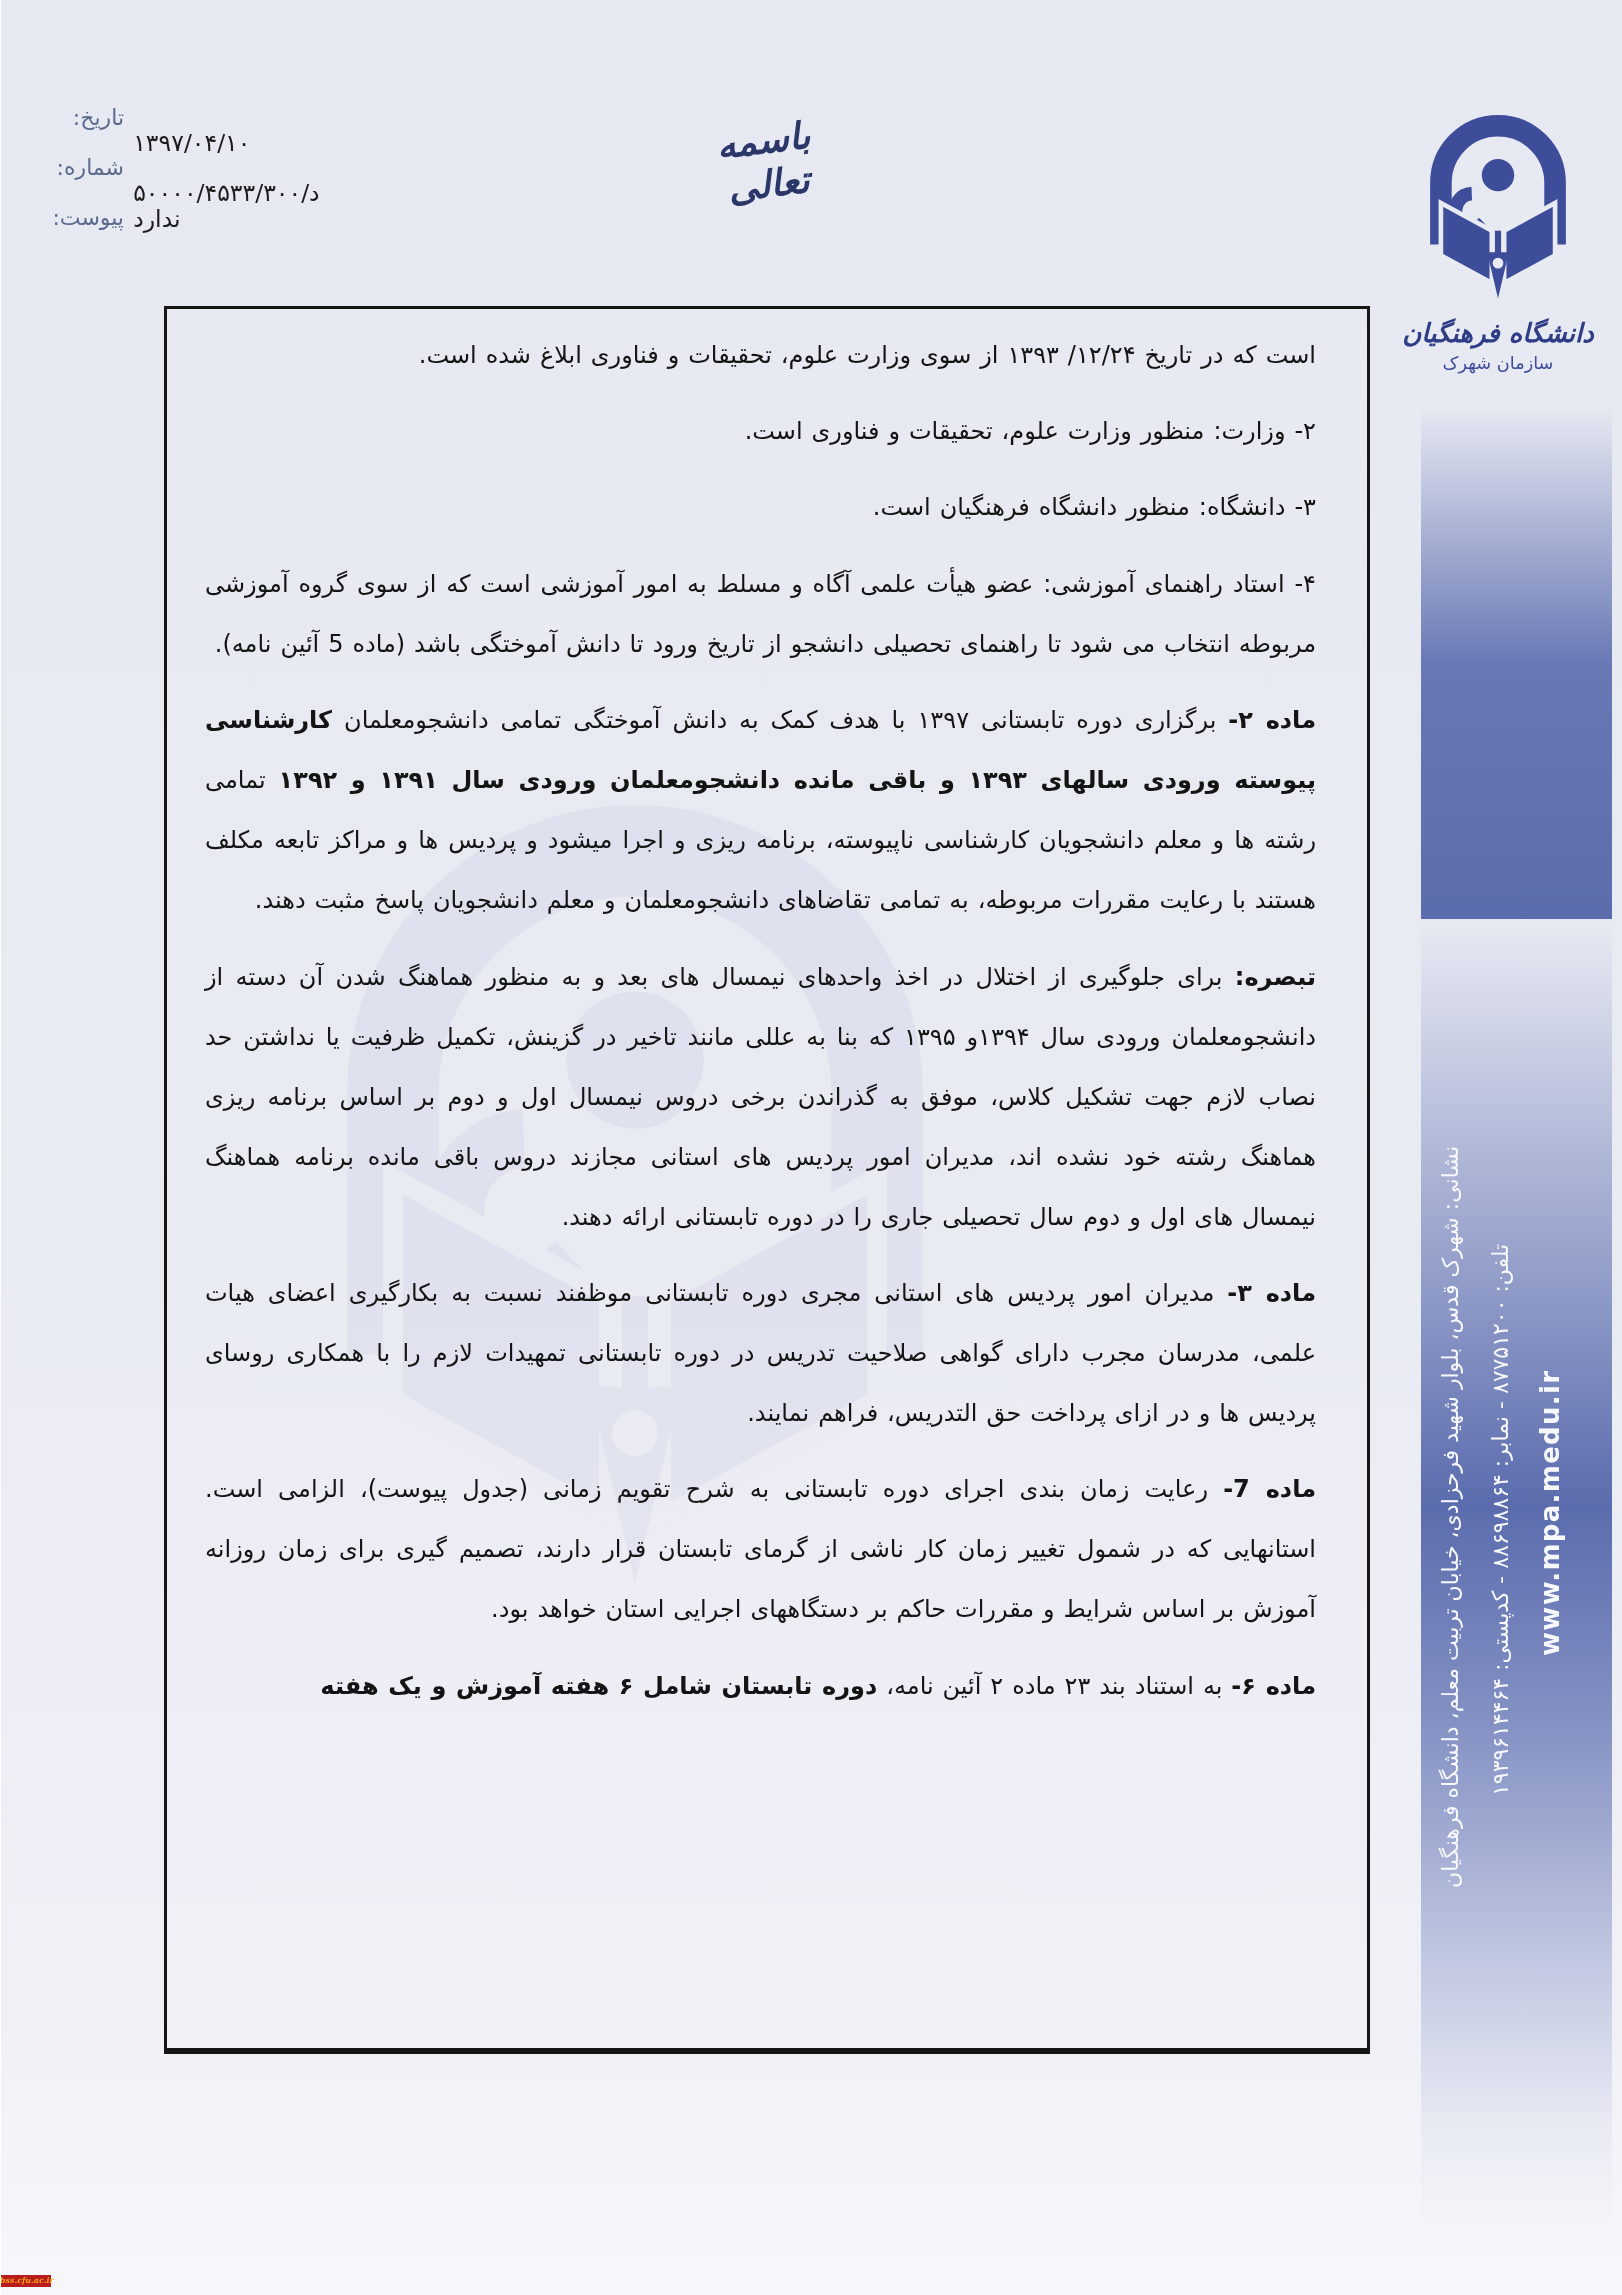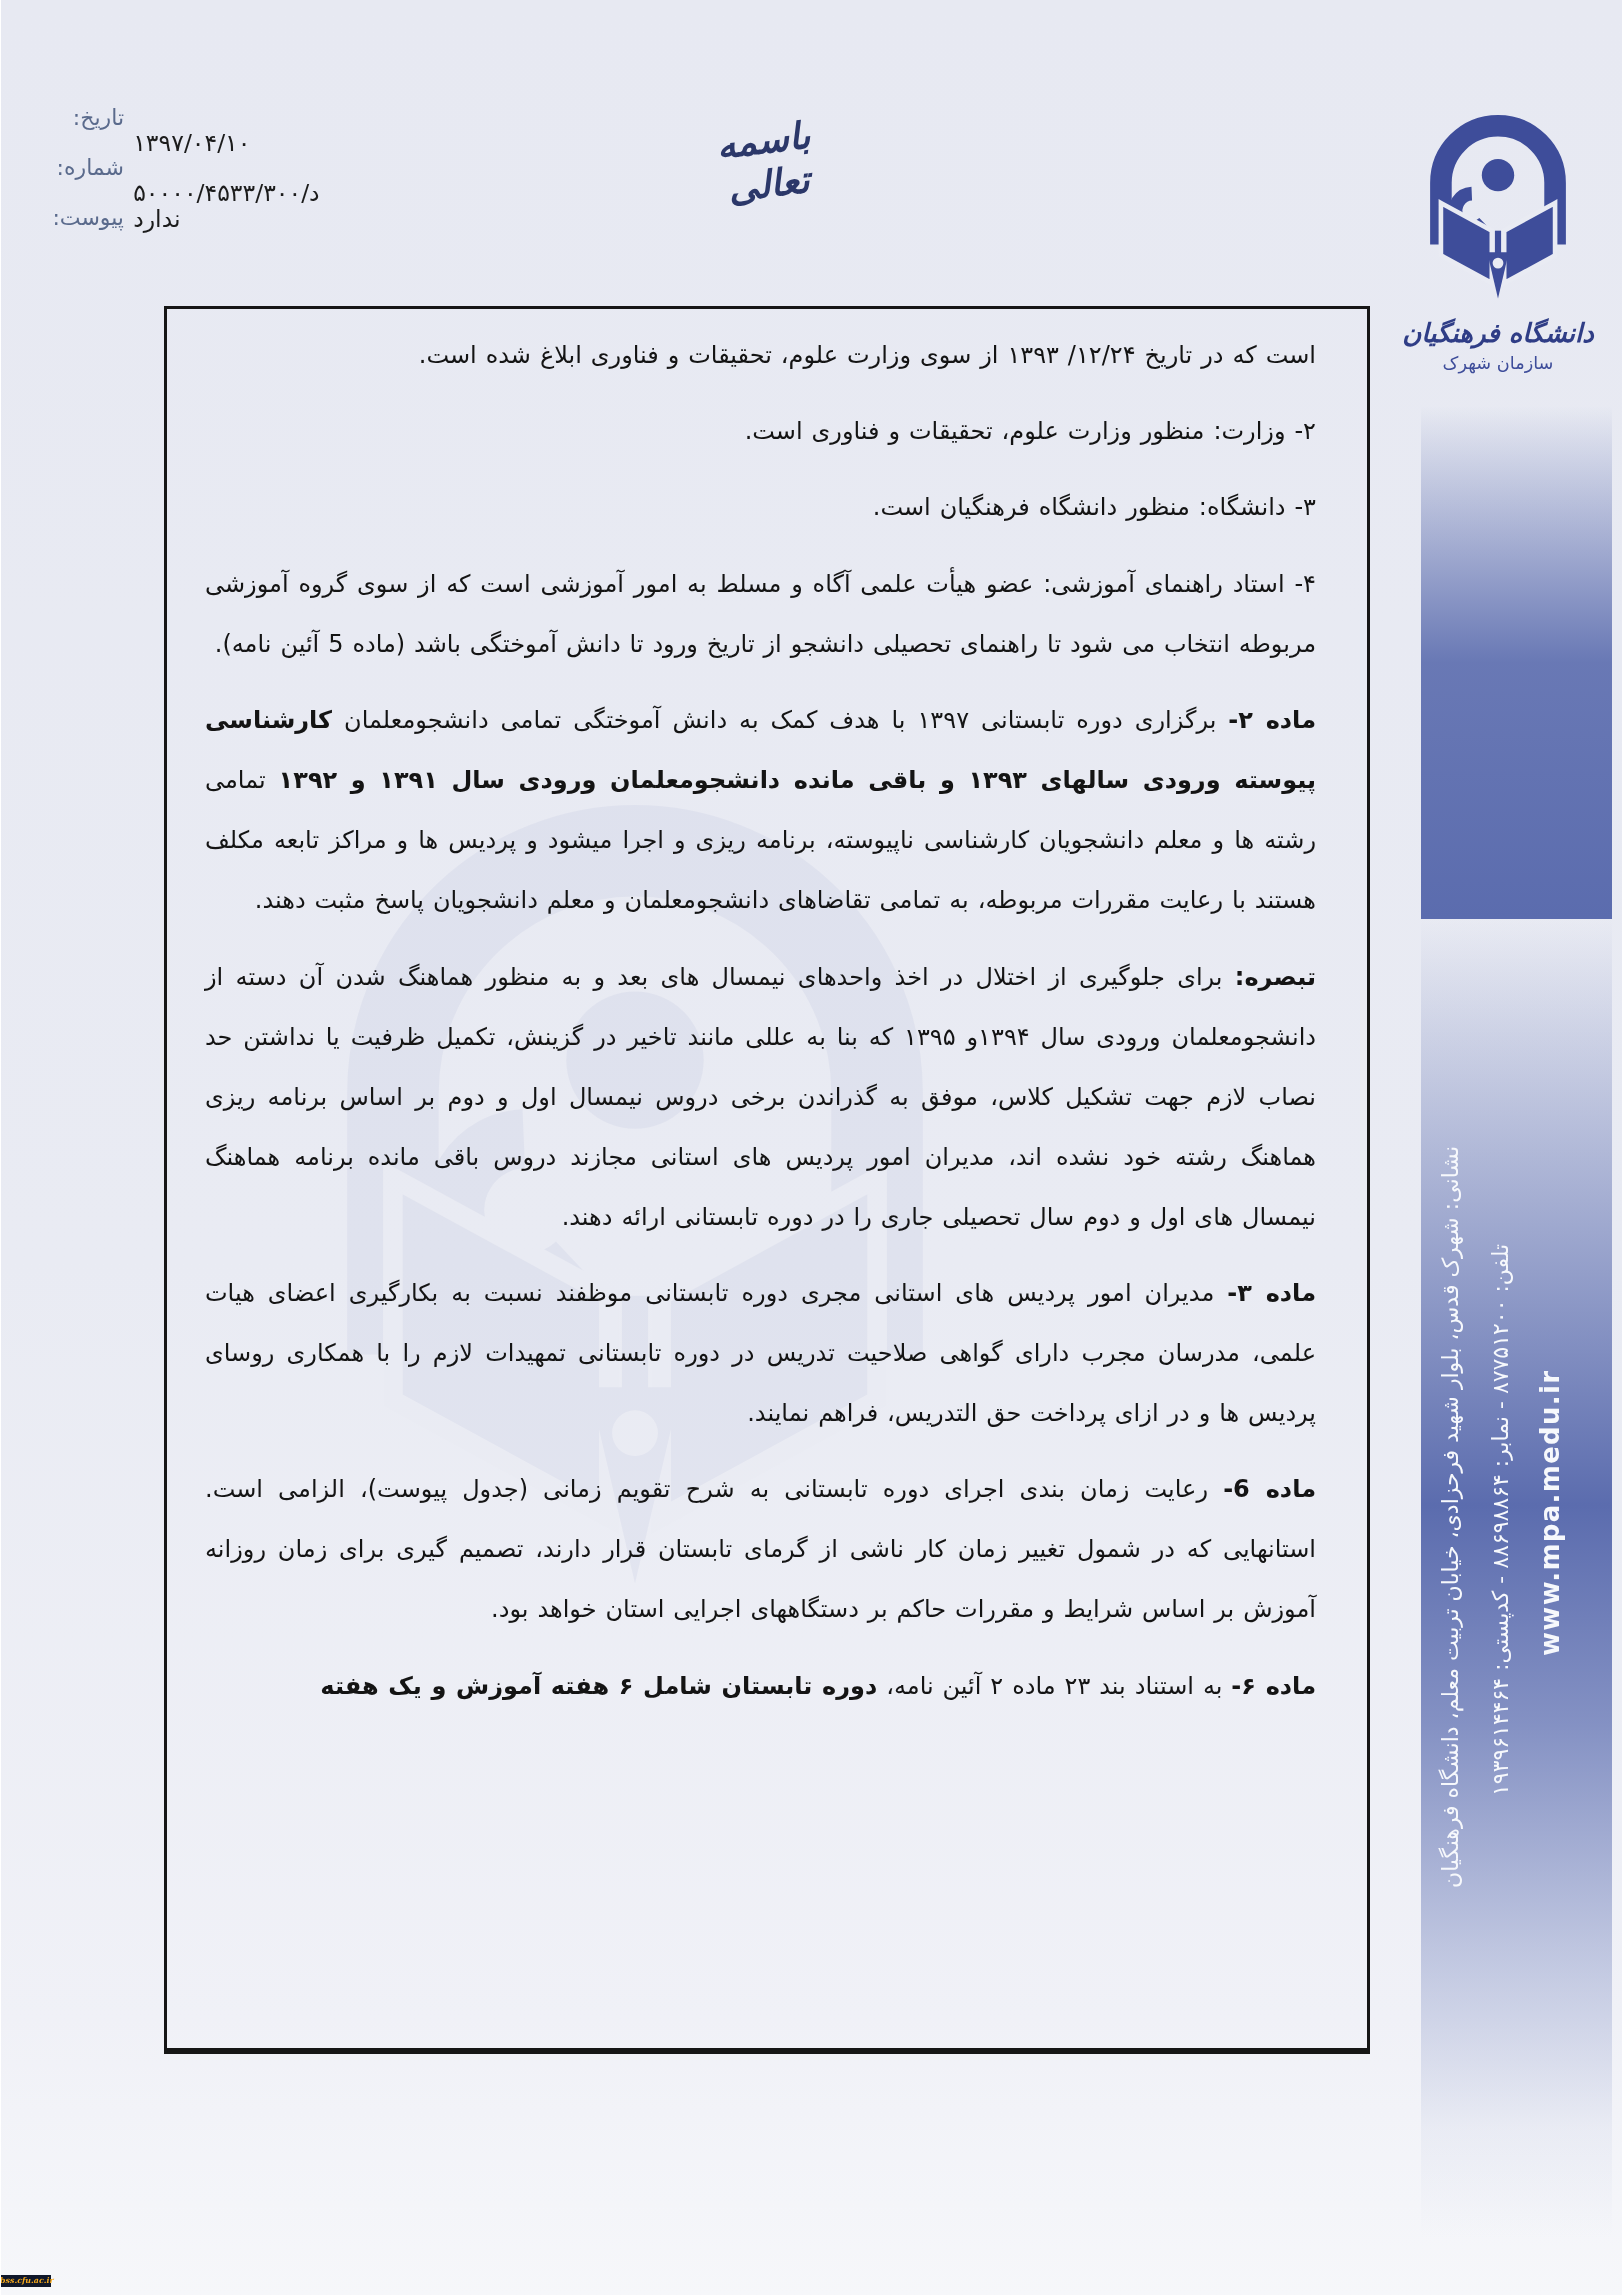--- a/index.html
+++ b/index.html
@@ -70,21 +70,21 @@
     position:absolute; white-space:nowrap; color:#f6f8fc;
     transform:rotate(-90deg); transform-origin:0 0; direction:rtl;
   }
   .v-address { left:1438px; top:1888px; font-size:22px; letter-spacing:0.3px; }
   .v-phone   { left:1488px; top:1796px; font-size:22px; letter-spacing:0.3px; }
   .v-web     { left:1535px; top:1656px; font-size:26px; font-weight:600; letter-spacing:1.3px; direction:ltr; }
 
   
   .badge {
     position:absolute; left:0; top:2275px; width:51px; height:11.8px;
-    background:#0f172a; color:#f5a81c; font-size:7.9px; font-weight:bold; font-style:italic;
+    background:#b91c1c; color:#f5a81c; font-size:7.9px; font-weight:bold; font-style:italic;
     font-family:"DejaVu Serif", serif; direction:ltr; text-align:center; line-height:11.8px;
   }
 </style>
 </head>
 <body>
 
 <div class="page">
 
   <div class="watermark">
     <svg viewBox="0 0 100 140" xmlns="http://www.w3.org/2000/svg">
@@ -132,21 +132,21 @@
   </div>
 
   <div class="letter-box">
     <p>است که در تاریخ ۱۲/۲۴/ ۱۳۹۳ از سوی وزارت علوم، تحقیقات و فناوری ابلاغ شده است.</p>
     <p>۲- وزارت: منظور وزارت علوم، تحقیقات و فناوری است.</p>
     <p>۳- دانشگاه: منظور دانشگاه فرهنگیان است.</p>
     <p>۴- استاد راهنمای آموزشی: عضو هیأت علمی آگاه و مسلط به امور آموزشی است که از سوی گروه آموزشی مربوطه انتخاب می شود تا راهنمای تحصیلی دانشجو از تاریخ ورود تا دانش آموختگی باشد (ماده 5 آئین نامه).</p>
     <p><b>ماده ۲-</b><span> برگزاری دوره تابستانی ۱۳۹۷ با هدف کمک به دانش آموختگی تمامی دانشجومعلمان </span><b>کارشناسی پیوسته ورودی سالهای ۱۳۹۳ و باقی مانده دانشجومعلمان ورودی سال ۱۳۹۱ و ۱۳۹۲</b><span> تمامی رشته ها و معلم دانشجویان کارشناسی ناپیوسته، برنامه ریزی و اجرا میشود و پردیس ها و مراکز تابعه مکلف هستند با رعایت مقررات مربوطه، به تمامی تقاضاهای دانشجومعلمان و معلم دانشجویان پاسخ مثبت دهند.</span></p>
     <p><b>تبصره:</b><span> برای جلوگیری از اختلال در اخذ واحدهای نیمسال های بعد و به منظور هماهنگ شدن آن دسته از دانشجومعلمان ورودی سال ۱۳۹۴و ۱۳۹۵ که بنا به عللی مانند تاخیر در گزینش، تکمیل ظرفیت یا نداشتن حد نصاب لازم جهت تشکیل کلاس، موفق به گذراندن برخی دروس نیمسال اول و دوم بر اساس برنامه ریزی هماهنگ رشته خود نشده اند،  مدیران امور پردیس های استانی مجازند دروس باقی مانده برنامه هماهنگ نیمسال های اول و دوم سال تحصیلی جاری را در دوره تابستانی ارائه دهند.</span></p>
     <p><b>ماده ۳-</b><span> مدیران امور پردیس های استانی مجری دوره تابستانی موظفند نسبت به بکارگیری اعضای هیات علمی، مدرسان مجرب دارای گواهی صلاحیت تدریس در دوره تابستانی تمهیدات لازم را با همکاری روسای پردیس ها و در ازای پرداخت حق التدریس، فراهم نمایند.</span></p>
-    <p><b>ماده 6-</b><span> رعایت زمان بندی اجرای دوره تابستانی به شرح تقویم زمانی (جدول پیوست)، الزامی است. استانهایی که در شمول تغییر زمان کار ناشی از گرمای تابستان قرار دارند، تصمیم گیری برای زمان روزانه آموزش بر اساس شرایط و مقررات حاکم بر دستگاههای اجرایی استان خواهد بود.</span></p>
+    <p><b>ماده 7-</b><span> رعایت زمان بندی اجرای دوره تابستانی به شرح تقویم زمانی (جدول پیوست)، الزامی است. استانهایی که در شمول تغییر زمان کار ناشی از گرمای تابستان قرار دارند، تصمیم گیری برای زمان روزانه آموزش بر اساس شرایط و مقررات حاکم بر دستگاههای اجرایی استان خواهد بود.</span></p>
     <p><b>ماده ۶-</b><span> به استناد بند ۲۳ ماده ۲ آئین نامه، </span><b>دوره تابستان شامل ۶ هفته آموزش و یک هفته</b></p>
   </div>
 
   <div class="side-strip"></div>
   <div class="v-text v-address">نشانی: شهرک قدس، بلوار شهید فرحزادی، خیابان تربیت معلم، دانشگاه فرهنگیان</div>
   <div class="v-text v-phone">تلفن: ۸۷۷۵۱۲۰۰  -  نمابر: ۸۸۶۹۸۸۶۴  -  کدپستی: ۱۹۳۹۶۱۴۴۶۴</div>
   <div class="v-text v-web">www.mpa.medu.ir</div>
 
   <div class="badge">bss.cfu.ac.ir</div>
 

